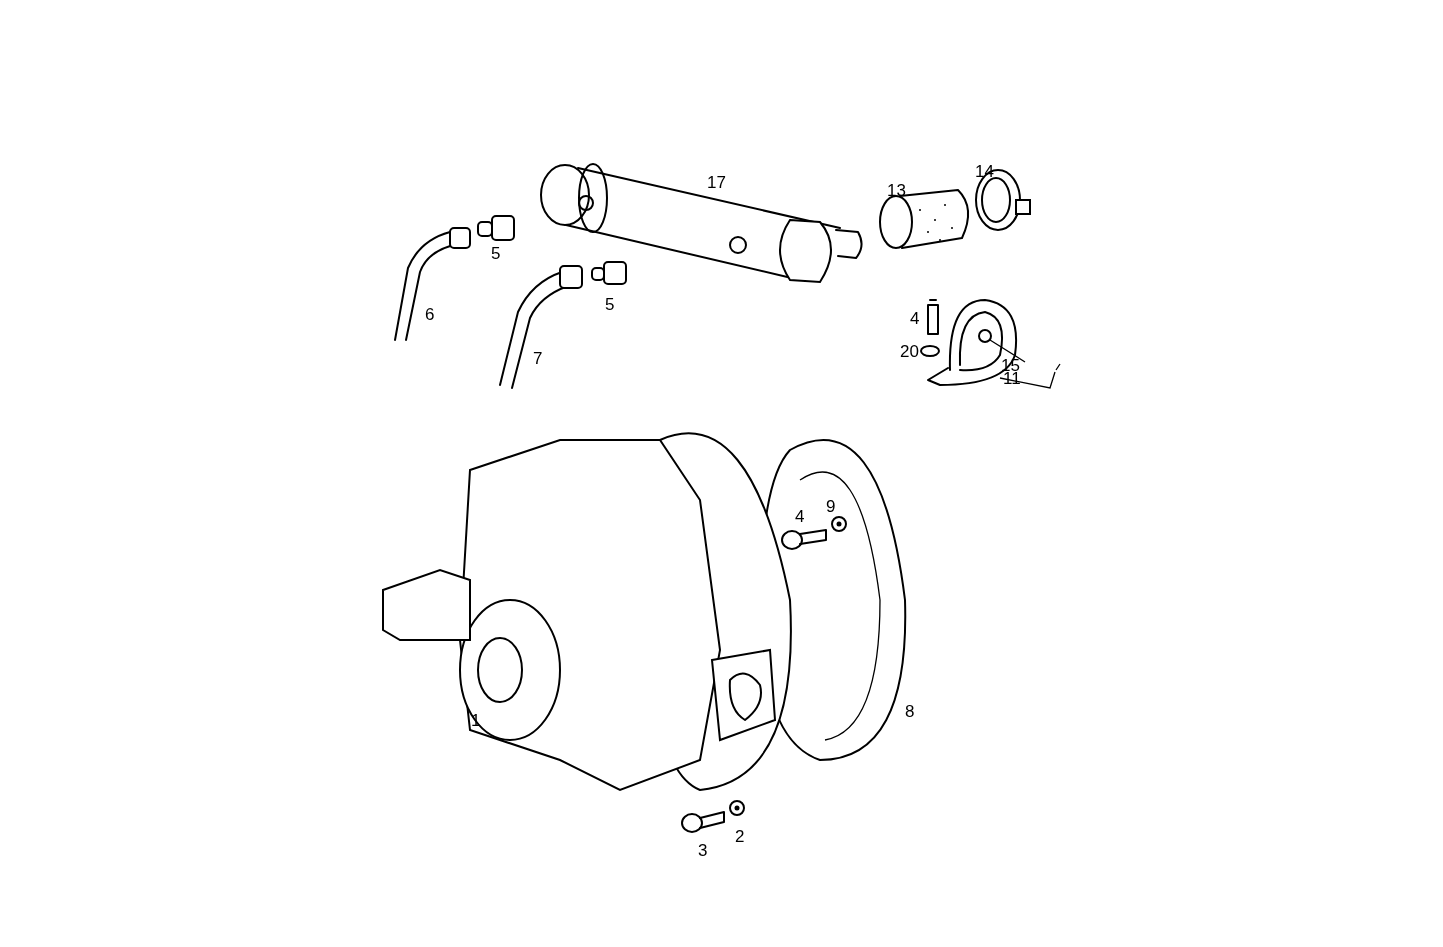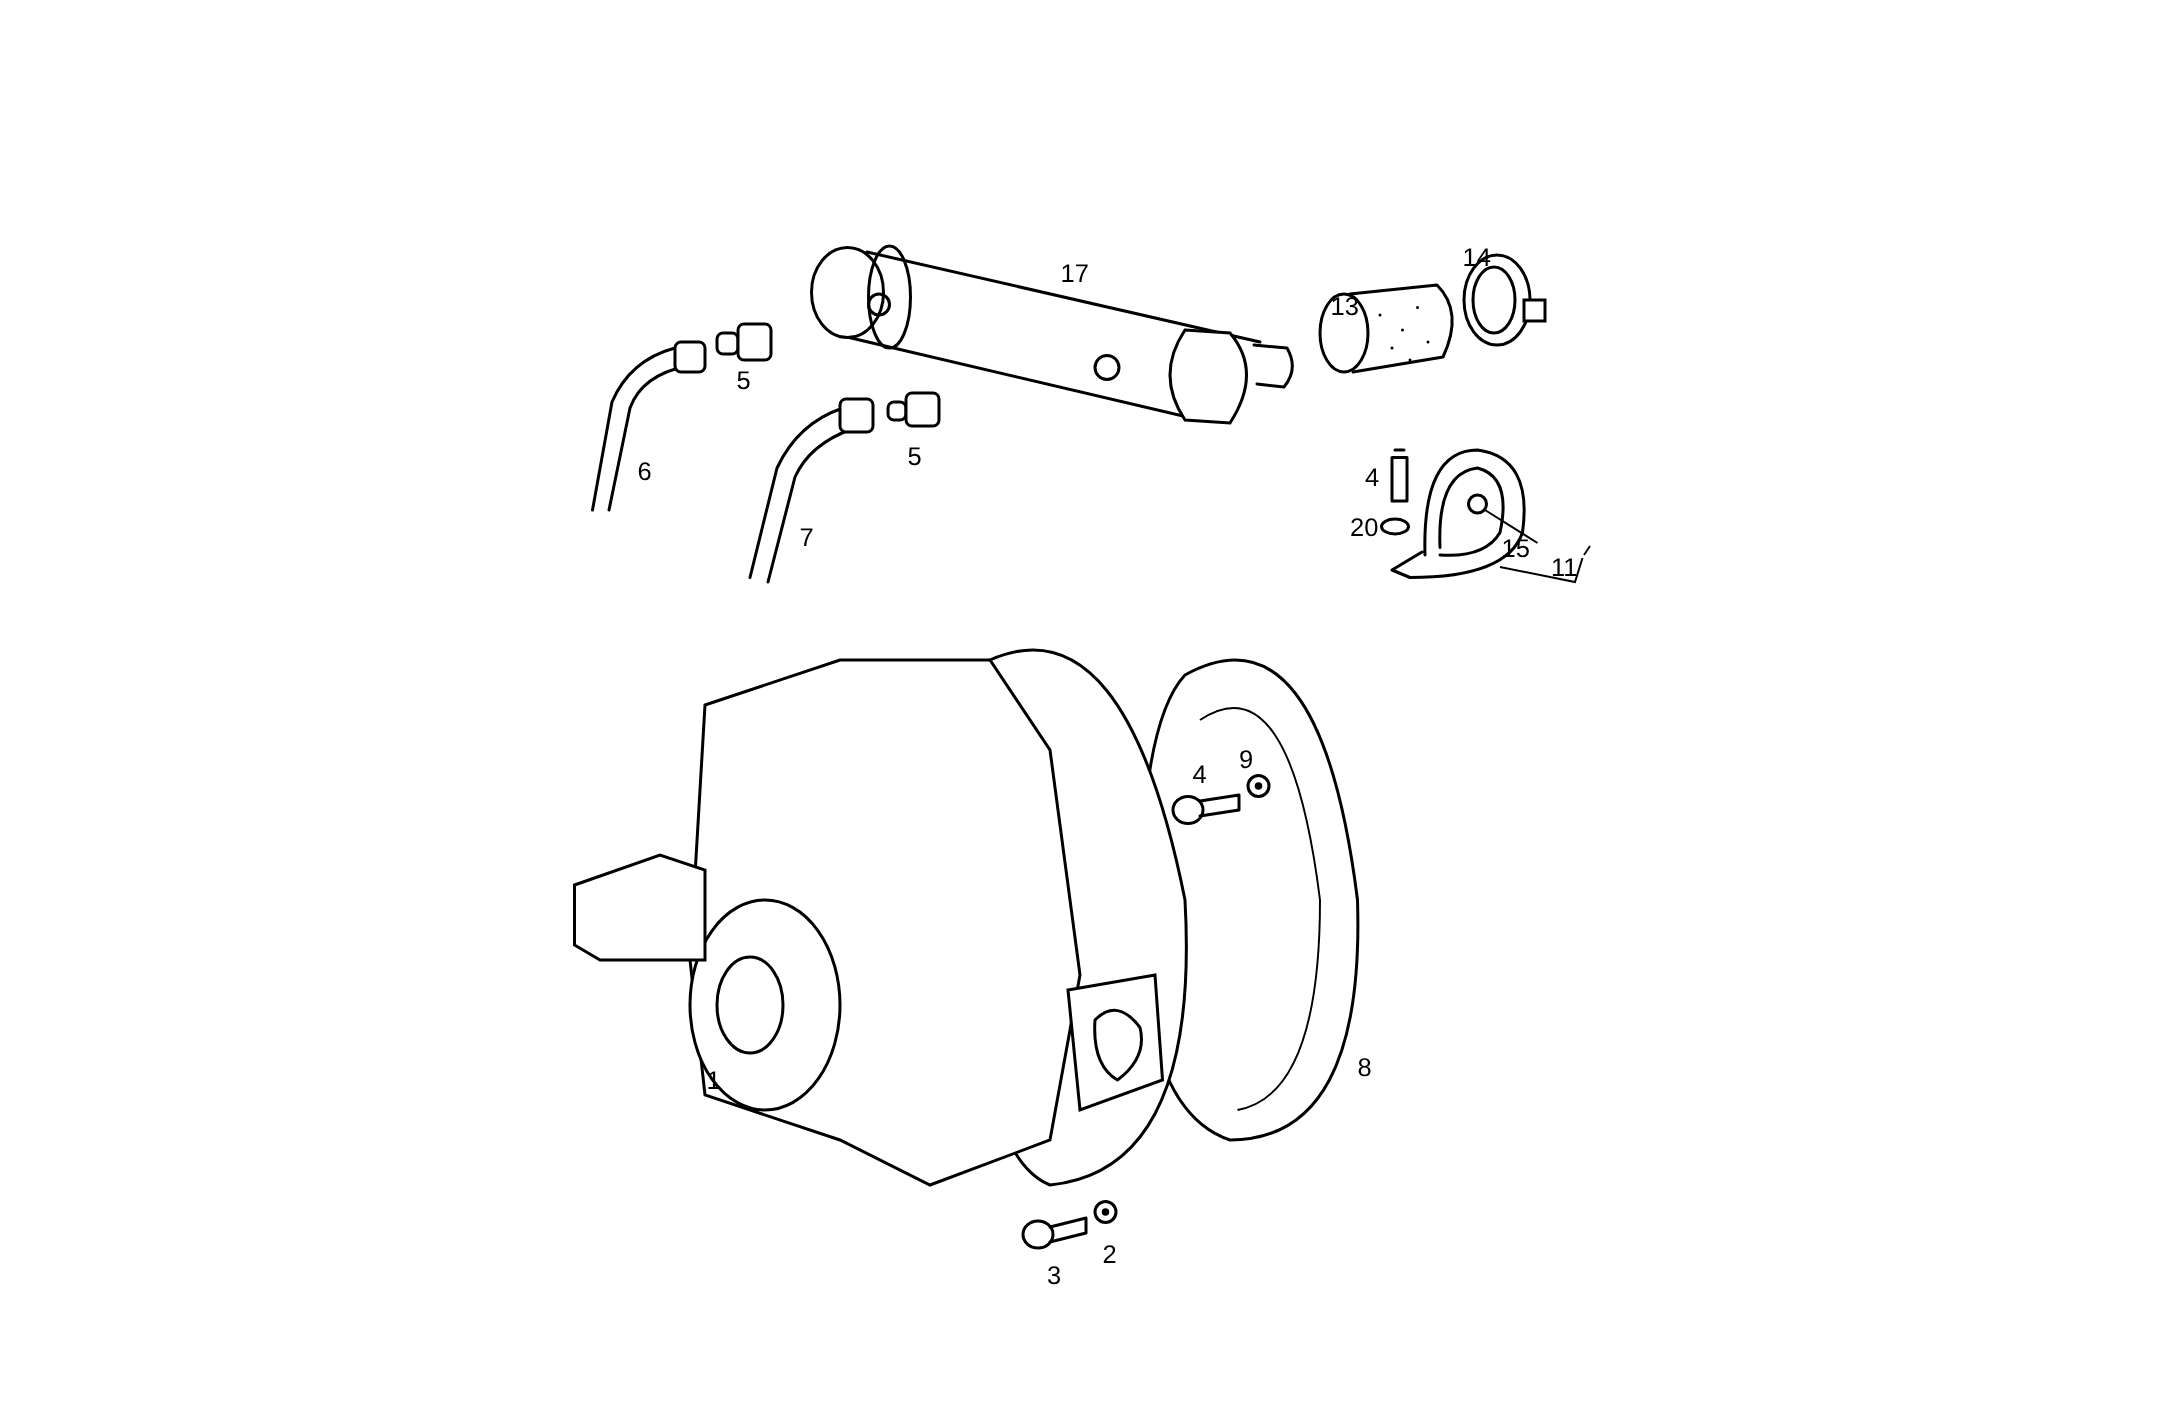--- a/index.html
+++ b/index.html
@@ -114,18 +114,18 @@
   <span class="callout" style="left:698px;top:842px">3</span>
   <span class="callout" style="left:795px;top:508px">4</span>
   <span class="callout" style="left:910px;top:310px">4</span>
   <span class="callout" style="left:491px;top:245px">5</span>
   <span class="callout" style="left:605px;top:296px">5</span>
   <span class="callout" style="left:425px;top:306px">6</span>
   <span class="callout" style="left:533px;top:350px">7</span>
   <span class="callout" style="left:905px;top:703px">8</span>
   <span class="callout" style="left:826px;top:498px">9</span>
   <span class="callout" style="left:707px;top:174px">17</span>
-  <span class="callout" style="left:1034px;top:370px">11</span>
+  <span class="callout" style="left:1003px;top:370px">11</span>
   <span class="callout" style="left:900px;top:343px">20</span>
-  <span class="callout" style="left:887px;top:196px">13</span>
+  <span class="callout" style="left:887px;top:182px">13</span>
   <span class="callout" style="left:975px;top:163px">14</span>
   <span class="callout" style="left:1001px;top:357px">15</span>
 </div>
 
 </body></html>

